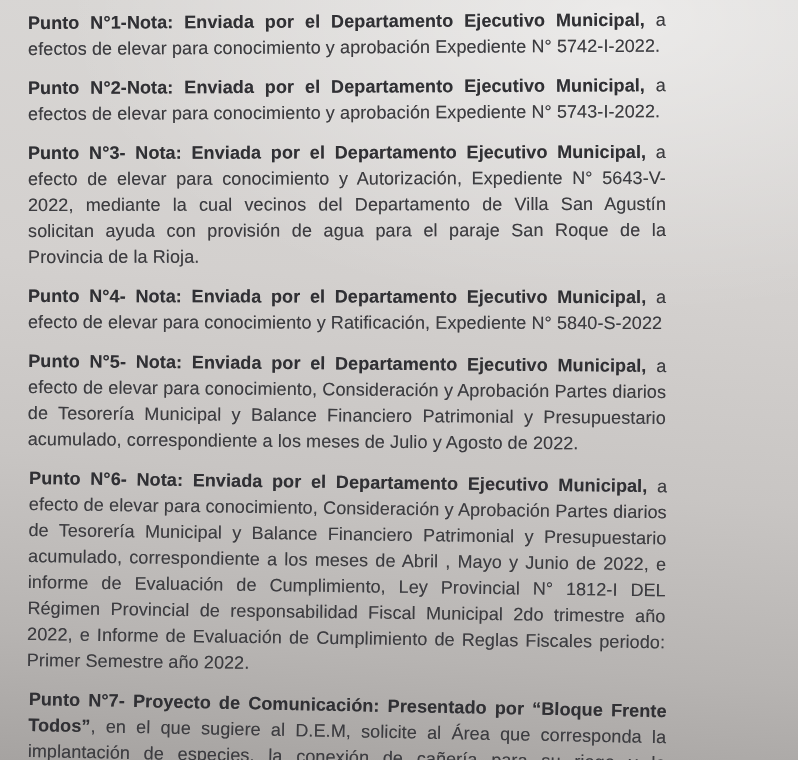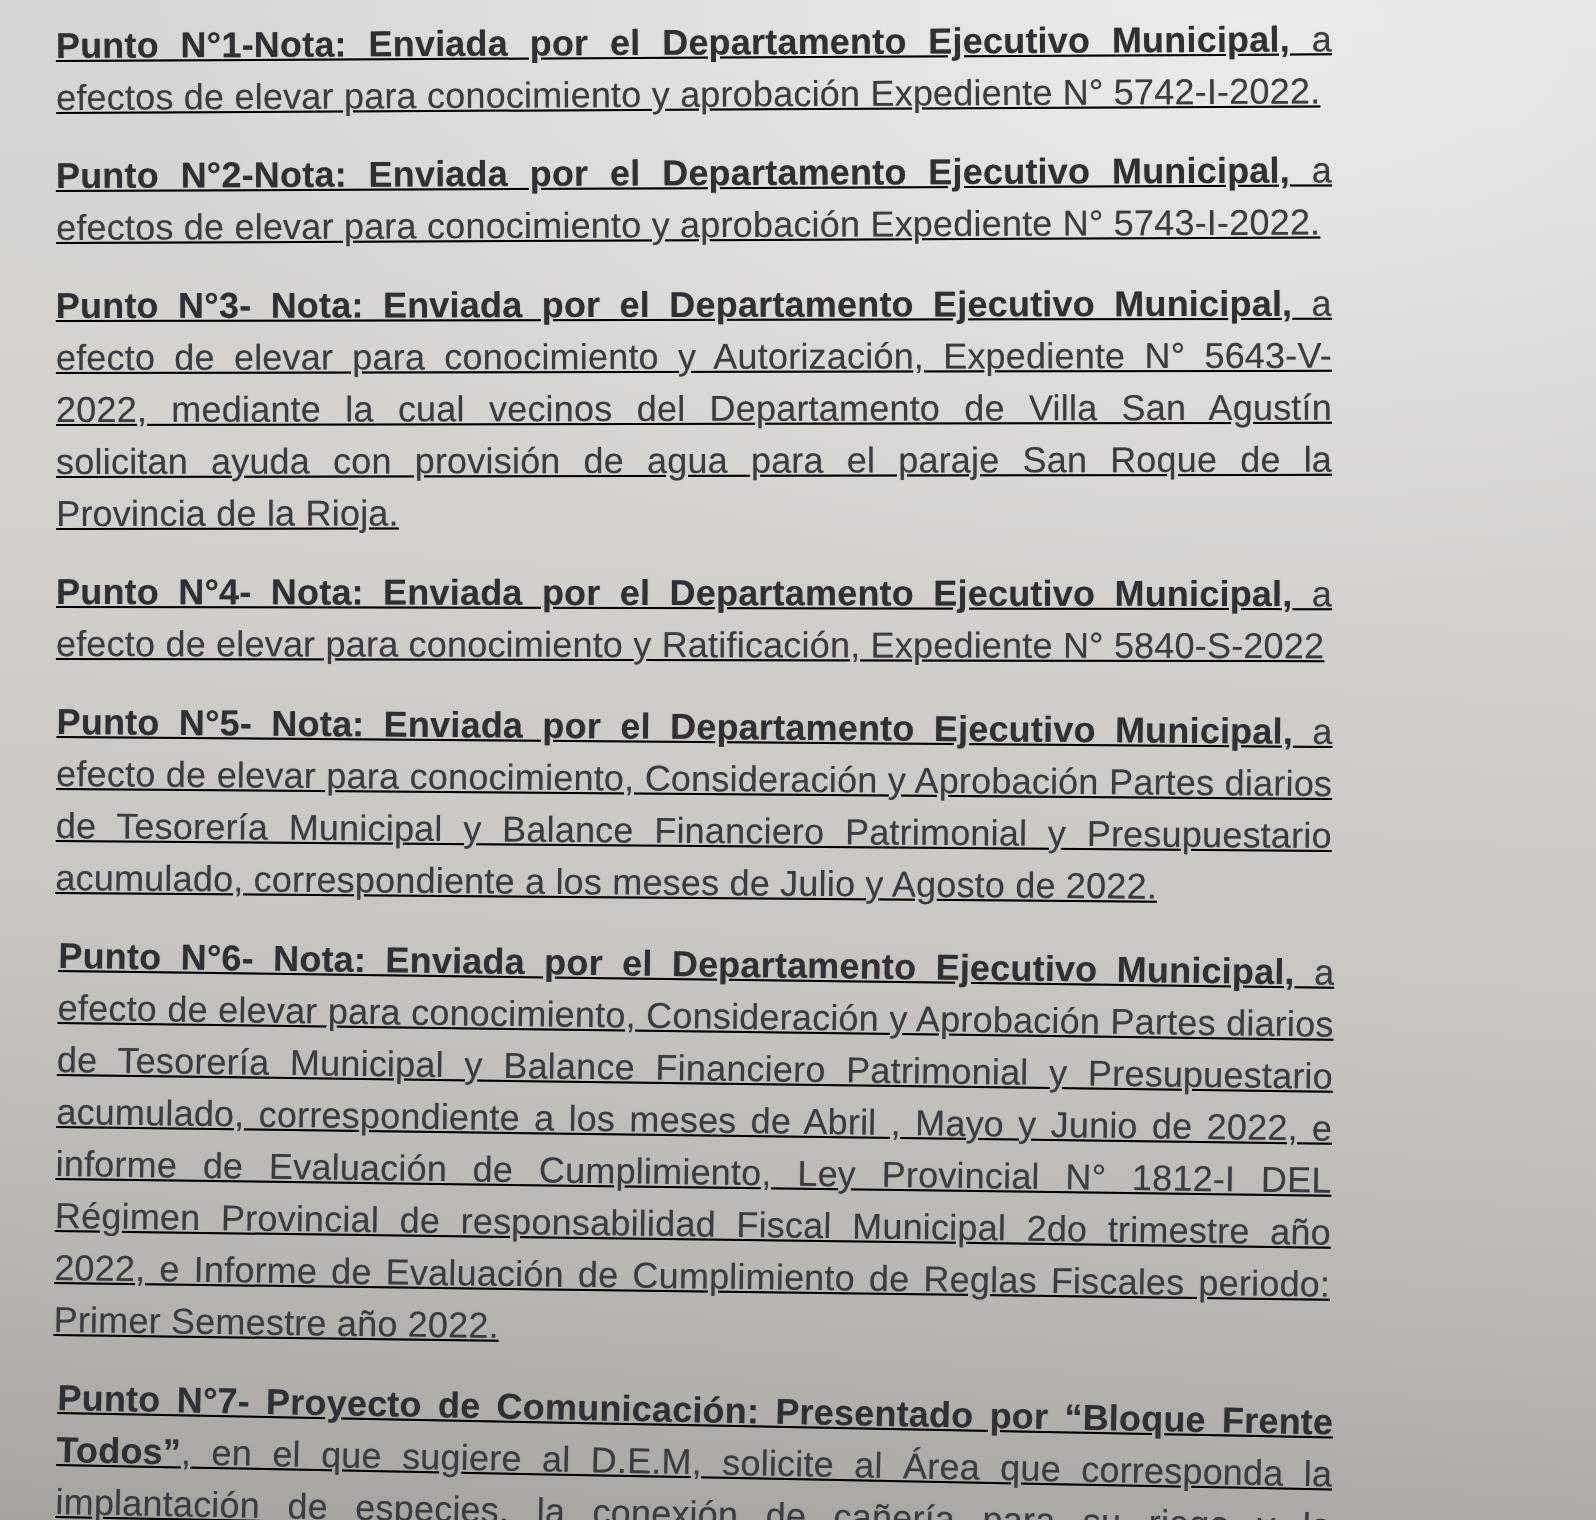--- a/index.html
+++ b/index.html
@@ -14,21 +14,20 @@
     
     background-image:
       radial-gradient(ellipse 900px 480px at 78% 2%, rgba(255,255,255,0.50), rgba(255,255,255,0) 62%),
       linear-gradient(184deg, #d9d7d5 0%, #d3d0ce 38%, #c8c5c3 62%, #b7b4b2 84%, #a6a3a1 100%);
   }
   .page {
     box-sizing: border-box;
     width: 678px;
     height: 760px;
     padding: 10px 12px 0 28px;
-    text-decoration: underline;
   }
   .para {
     margin: 0 0 13px 0;
     font-size: 18px;
     line-height: 26px;
     letter-spacing: 0.1px;
     color: #3c3c40;
     text-align: justify;
     text-shadow: 0 0 0.5px rgba(55,55,58,0.45);
     transform-origin: 0 50%;

